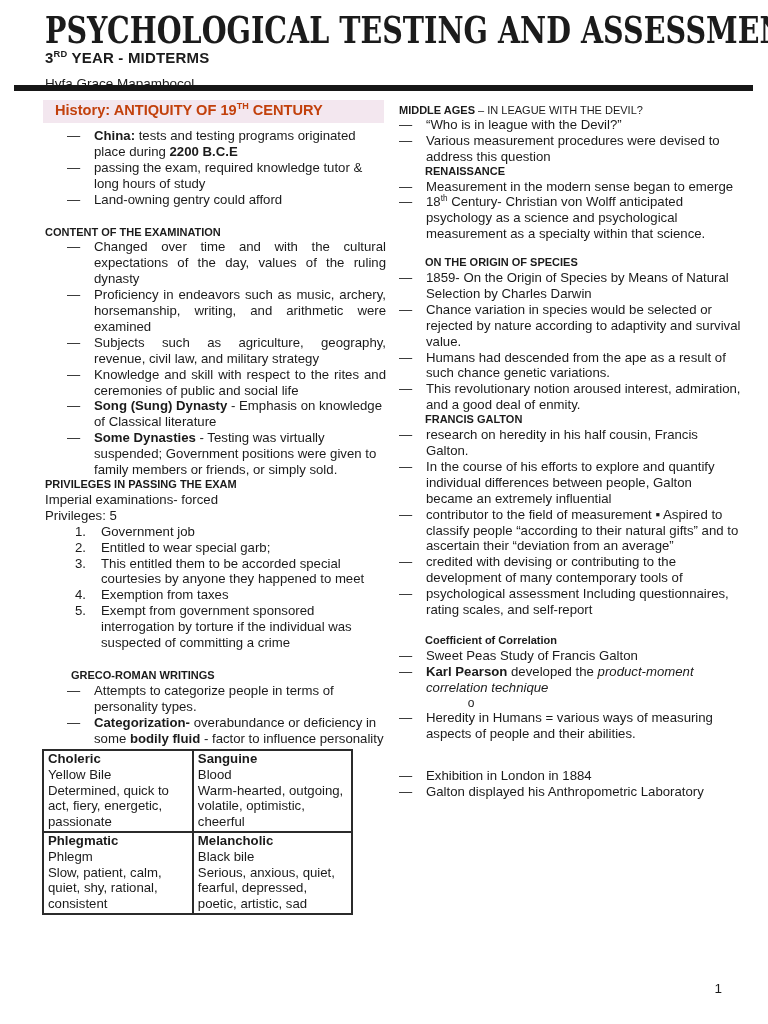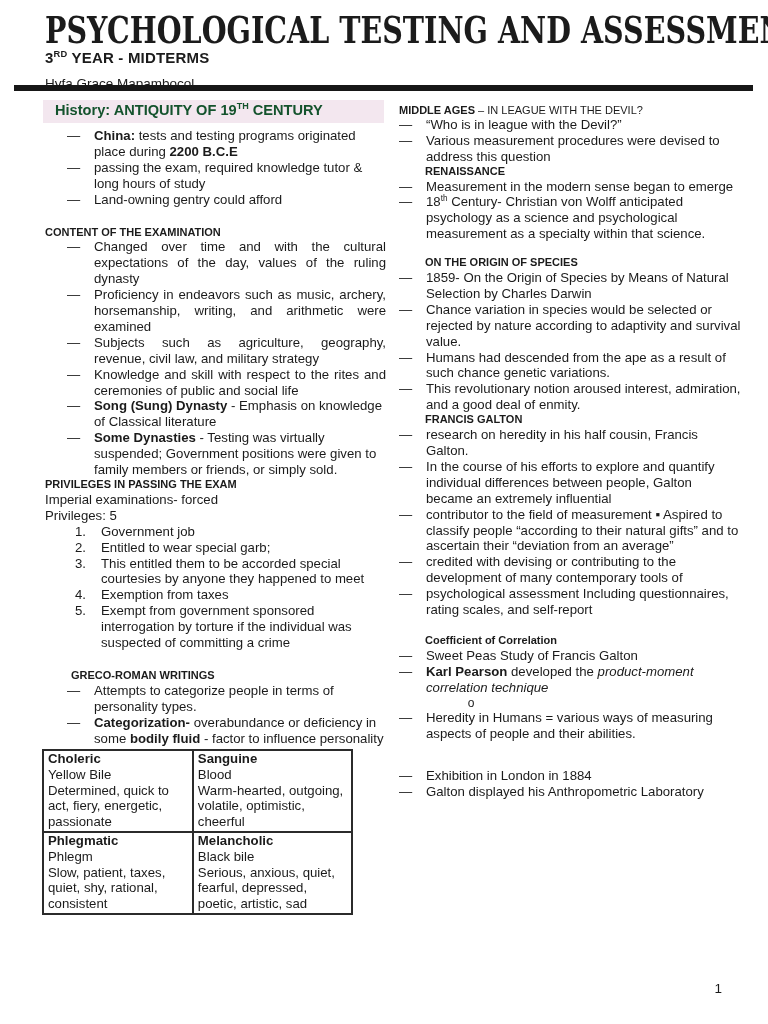--- a/index.html
+++ b/index.html
@@ -23,21 +23,21 @@
   .rule{position:absolute;left:14px;right:15px;top:85px;height:6px;background:#171717;}
   
   .col{position:absolute;top:100px;}
   .col.leftc{left:45px;width:341px;}
   .col.rightc{left:399px;top:104px;width:342px;}
   
   .h{font-size:11px;margin:0;}
   .bold-h{font-weight:700;padding-left:26px;}
   .plain-h{font-weight:700;}
   .hl-red{
-    display:block;background:#f3e7ef;color:#14532d;font-weight:700;
+    display:block;background:#f3e7ef;color:#c2410c;font-weight:700;
     font-size:14.6px;padding:2px 4px 3px 12px;margin:0 2px 5px -2px;
   }
   .mw250{max-width:250px;}
   .center-h{max-width:258px;margin:0 auto;text-align:center;font-weight:700;}
   
   .bullet{display:flex;align-items:flex-start;}
   .leftc .bullet{padding-left:22px;}
   .dash{flex:0 0 27px;}
   .btext{flex:1;}
   .j{text-align:justify;}
@@ -166,21 +166,21 @@
         <td>
           <div class="cell-title">Sanguine</div>
           <div>Blood</div>
           <div>Warm-hearted, outgoing, volatile, optimistic, cheerful</div>
         </td>
       </tr>
       <tr>
         <td>
           <div class="cell-title">Phlegmatic</div>
           <div>Phlegm</div>
-          <div>Slow, patient, taxes, quiet, shy, rational, consistent</div>
+          <div>Slow, patient, calm, quiet, shy, rational, consistent</div>
         </td>
         <td>
           <div class="cell-title">Melancholic</div>
           <div>Black bile</div>
           <div>Serious, anxious, quiet, fearful, depressed, poetic, artistic, sad</div>
         </td>
       </tr>
     </tbody>
       </table>
   </section>

